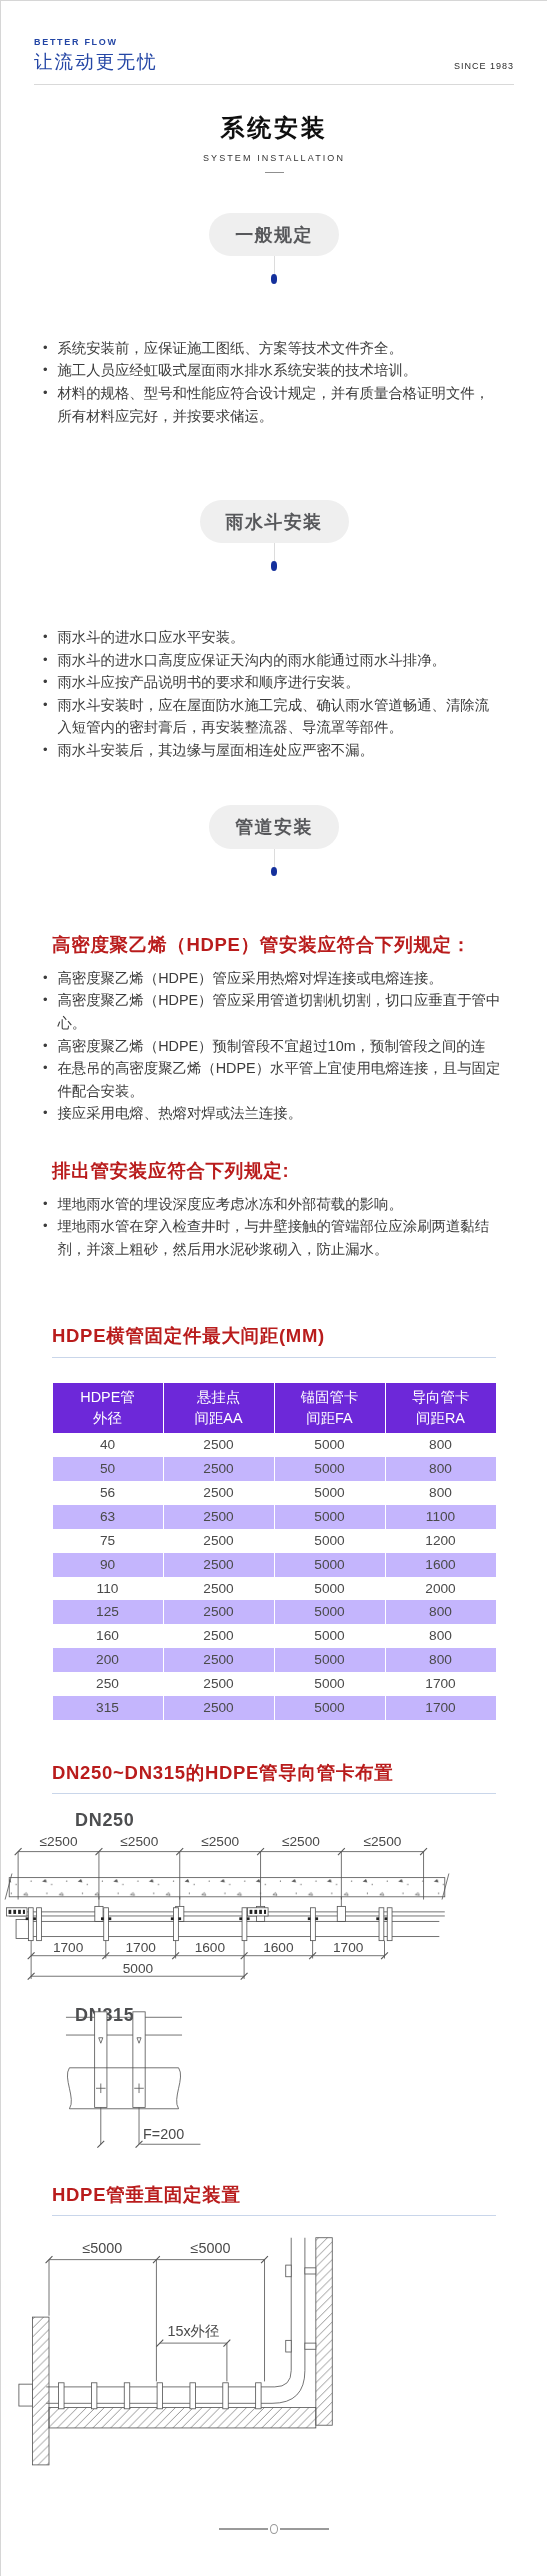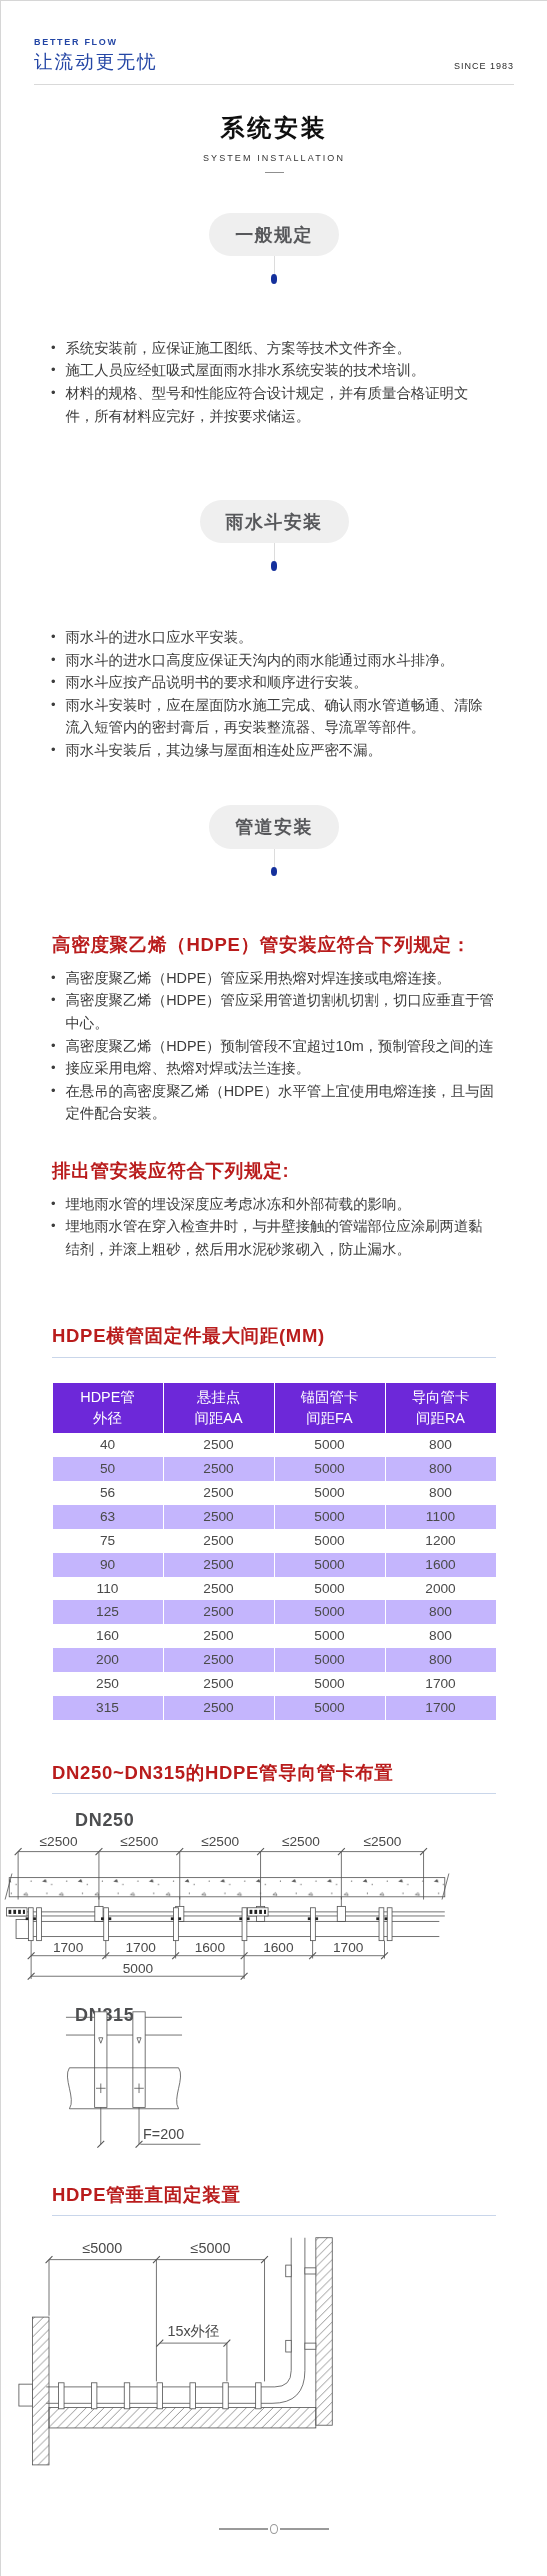--- a/index.html
+++ b/index.html
@@ -21,21 +21,21 @@
   .main-title{font-size:24px;font-weight:bold;color:#0f0f0f;letter-spacing:2.7px;}
   .sub-title{font-size:9px;color:#333;letter-spacing:2.1px;margin-top:9px;}
   .title-dash{width:19px;height:0.7px;background:#8f8f8f;margin:9.6px auto 0 auto;}
   
   .badge-wrap{text-align:center;}
   .badge{display:inline-block;background:#efefef;color:#57585b;font-weight:bold;
     font-size:18px;letter-spacing:1.4px;padding:9.6px 26px;border-radius:23px;}
   .connector{width:0.7px;height:18px;background:#dcdcdc;margin:0 auto;}
   .conn-dot{width:6.8px;height:9.6px;border-radius:50%;background:#14309c;margin:0 auto;}
   
-  .bullets{list-style:none;margin:12px;padding:0 41px 0 38px;}
+  .bullets{list-style:none;margin:4px;padding:0 41px 0 38px;}
   .bullets li{position:relative;padding-left:14.4px;font-size:14.4px;line-height:22.6px;color:#3c3c3c;}
   .bullets li::before{content:"•";position:absolute;left:0;top:0;font-size:13px;color:#3c3c3c;}
   
   .blue-h{color:#b91c1c;font-weight:bold;font-size:18.5px;letter-spacing:0.7px;padding:0 41px 0 51px;}
   .rule-h{margin:0 51px;border:none;border-top:0.7px solid #c9d6ea;height:0;}
   
   .tbl{width:445px;margin:25px auto 0 auto;border-collapse:separate;border-spacing:1.4px 0;}
   .tbl th{background:#6d28d9;color:#ffffff;font-size:14.4px;font-weight:normal;
     line-height:20.5px;padding:4.8px 0;width:25%;}
   .tbl td{text-align:center;font-size:13.7px;color:#4a4a4a;padding:4.1px 0;line-height:15.7px;}
@@ -98,22 +98,22 @@
     <span class="badge">管道安装</span>
     <div class="connector"></div>
     <div class="conn-dot"></div>
   </div>
 
   <div class="blue-h" style="margin-top:56px;">高密度聚乙烯（HDPE）管安装应符合下列规定：</div>
   <ul class="bullets" style="margin-top:9.6px;">
     <li>高密度聚乙烯（HDPE）管应采用热熔对焊连接或电熔连接。</li>
     <li>高密度聚乙烯（HDPE）管应采用管道切割机切割，切口应垂直于管中心。</li>
     <li>高密度聚乙烯（HDPE）预制管段不宜超过10m，预制管段之间的连</li>
+    <li>在悬吊的高密度聚乙烯（HDPE）水平管上宜使用电熔连接，且与固定件配合安装。</li>
     <li>接应采用电熔、热熔对焊或法兰连接。</li>
-    <li>在悬吊的高密度聚乙烯（HDPE）水平管上宜使用电熔连接，且与固定件配合安装。</li>
   </ul>
 
   <div class="blue-h" style="margin-top:33px;">排出管安装应符合下列规定:</div>
   <ul class="bullets" style="margin-top:9.6px;">
     <li>埋地雨水管的埋设深度应考虑冰冻和外部荷载的影响。</li>
     <li>埋地雨水管在穿入检查井时，与井壁接触的管端部位应涂刷两道黏结剂，并滚上粗砂，然后用水泥砂浆砌入，防止漏水。</li>
   </ul>
 
   <div class="blue-h" style="margin-top:63px;">HDPE横管固定件最大间距(MM)</div>
   <hr class="rule-h" style="margin-top:8.2px;">

